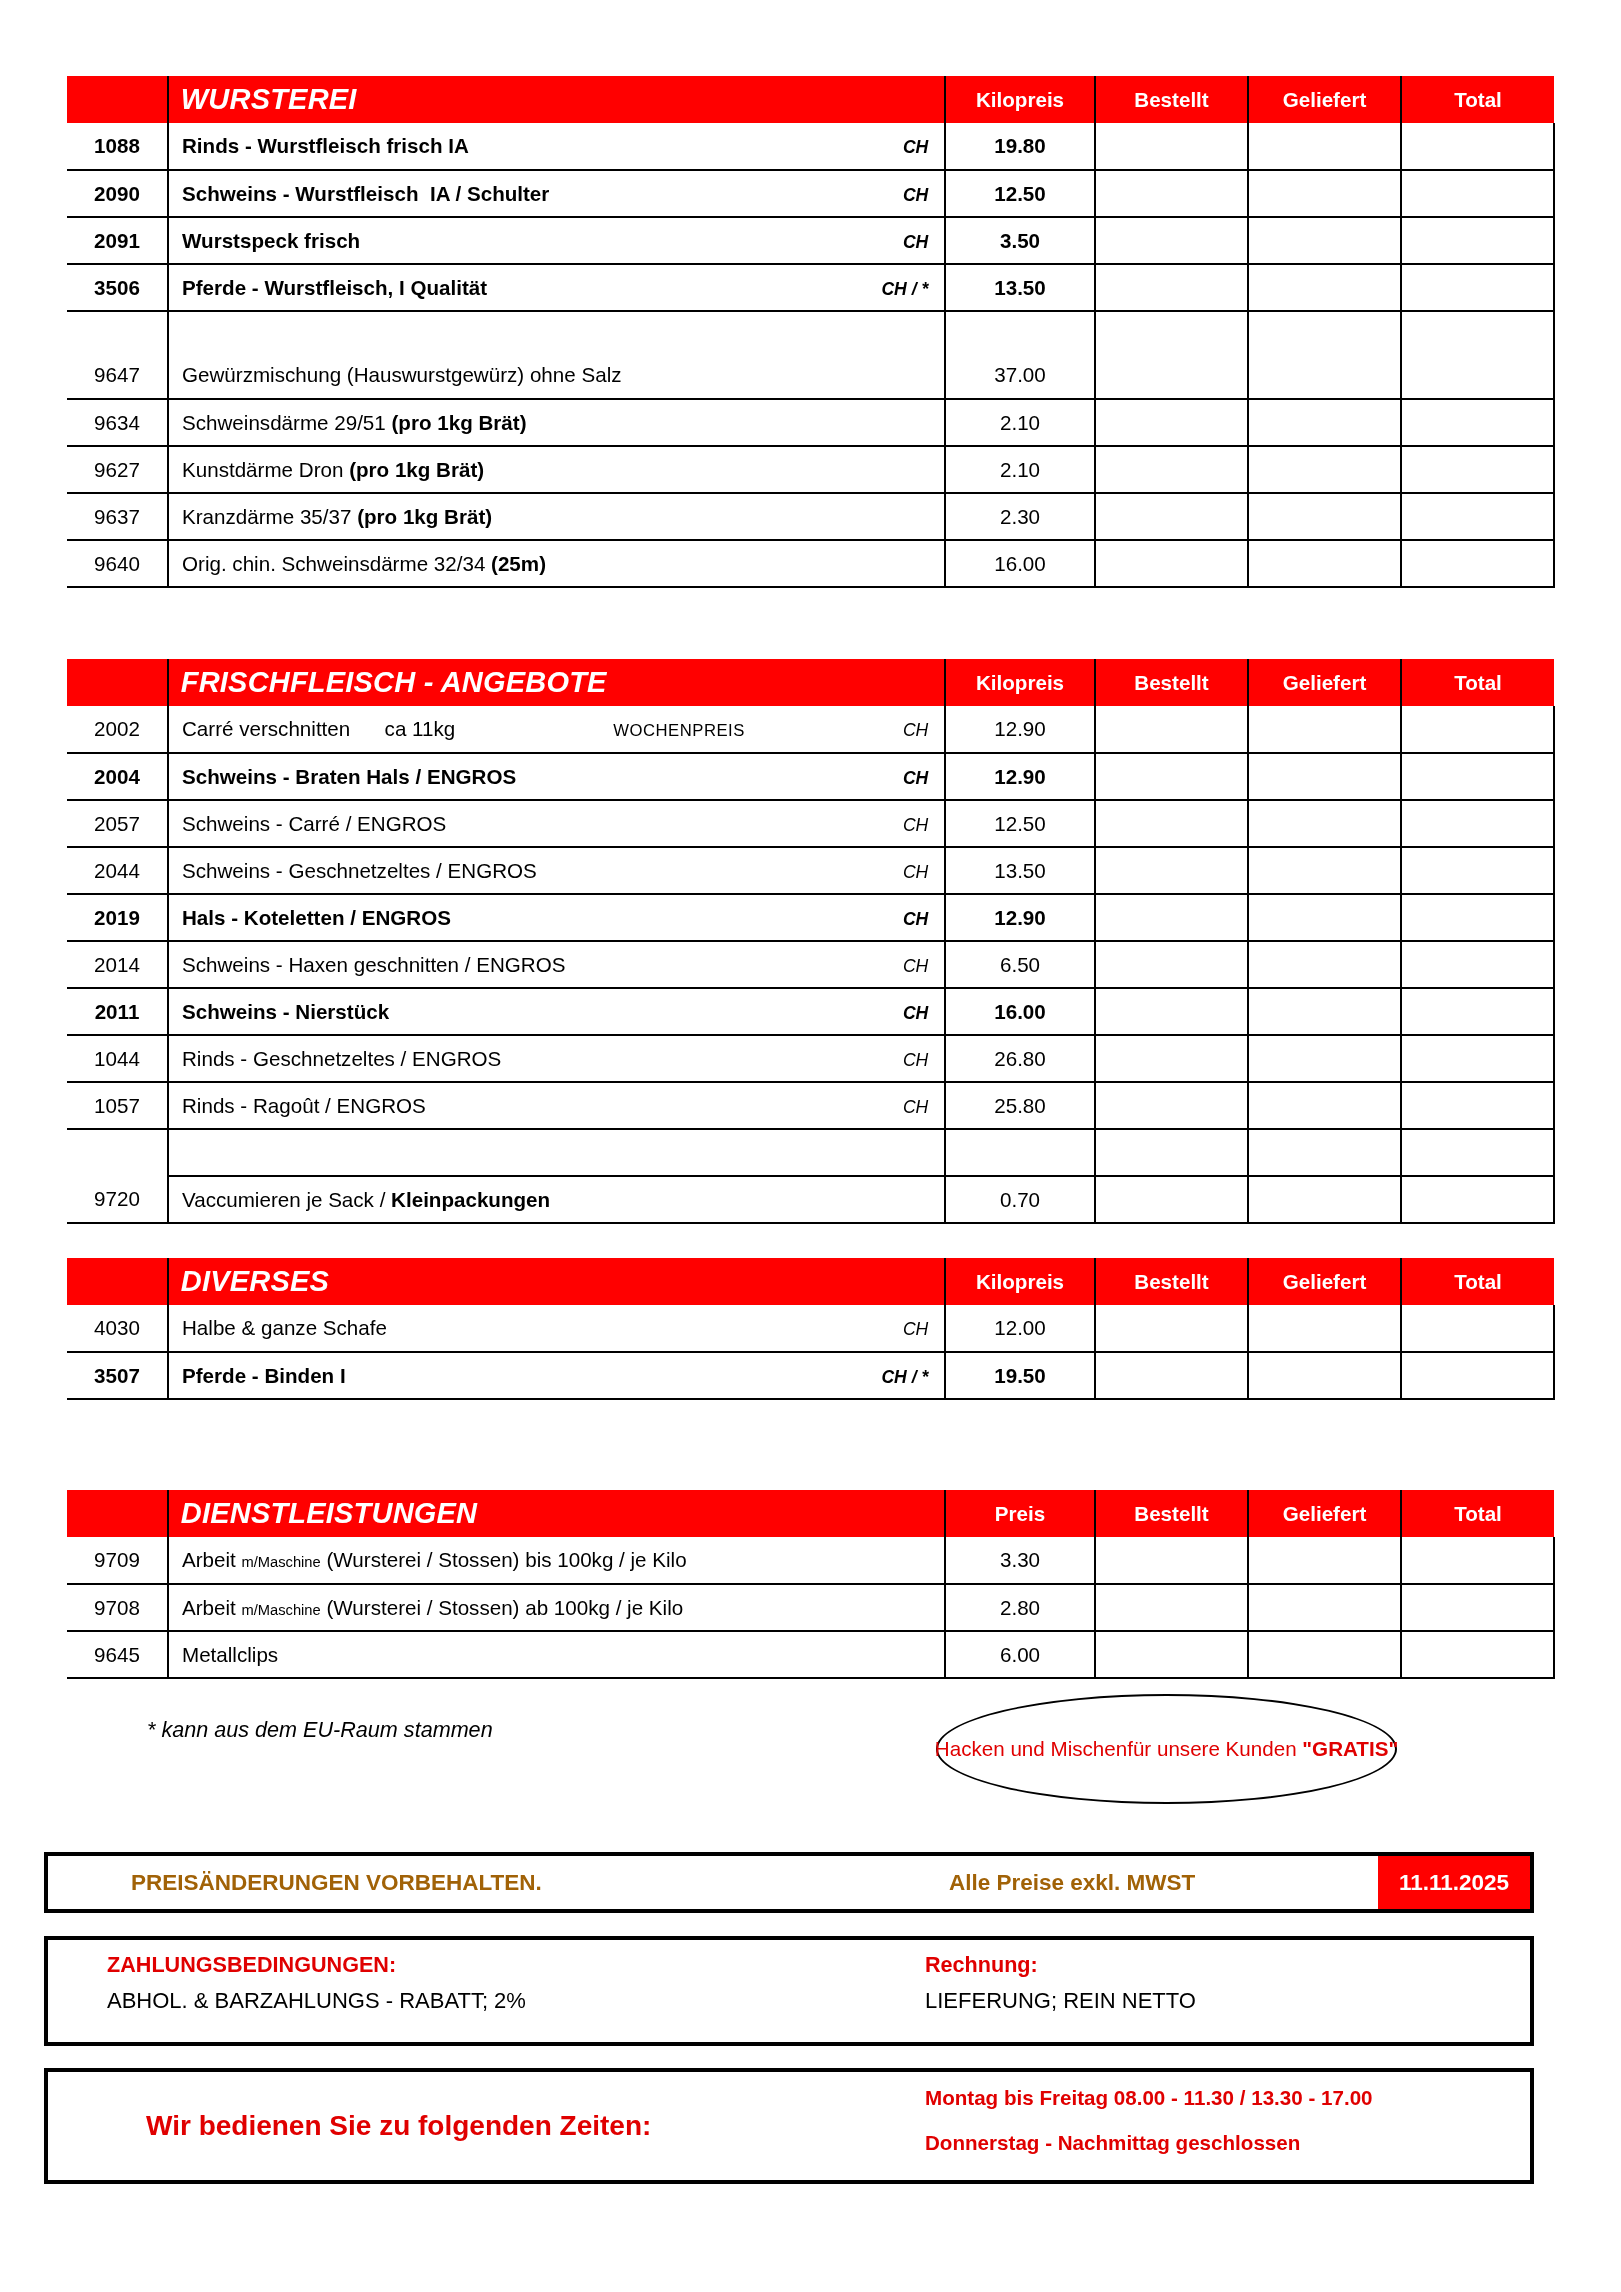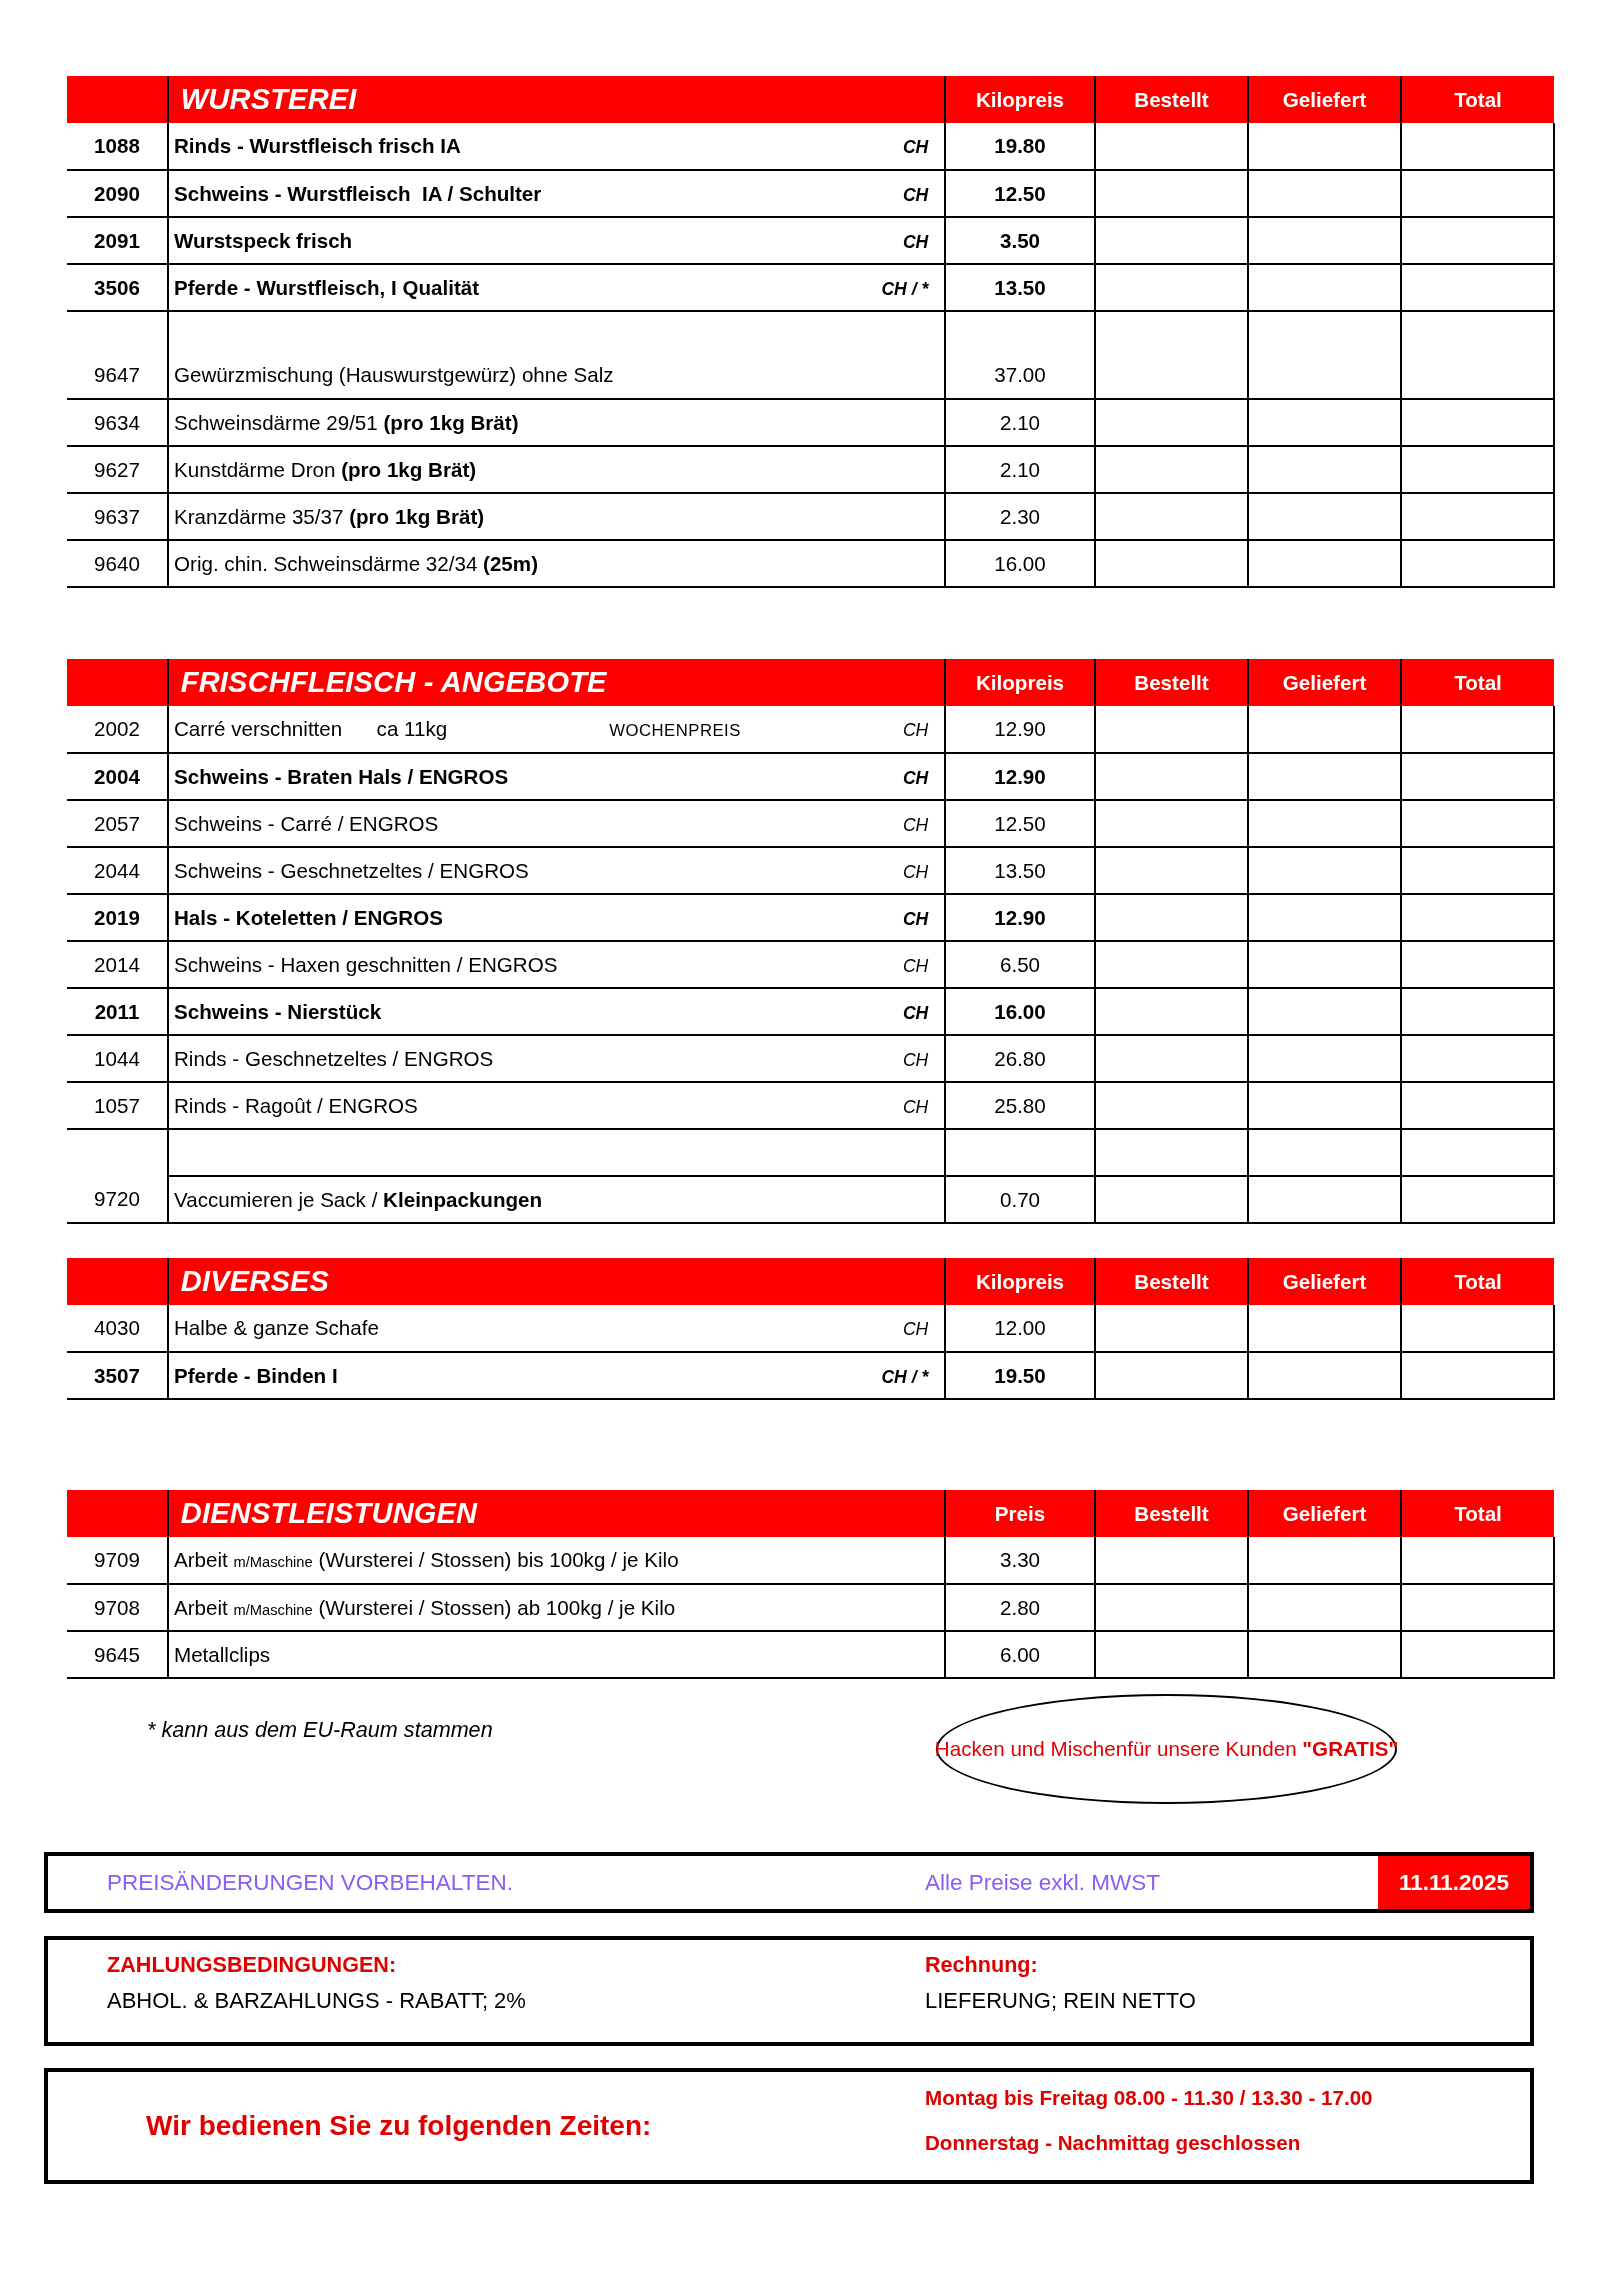--- a/index.html
+++ b/index.html
@@ -73,21 +73,21 @@
     border-bottom: 2.9px solid #000000;
   }
   .row .code {
     text-align: center;
     font-size: 20.6px;
     border-left: none;
   }
   .row .desc {
     font-size: 20.6px;
     border-left: 2.9px solid #000000;
-    padding-left: 5px;
+    padding-left: 13px;
     position: relative;
     margin-top: 8px;
   }
   .row .price {
     text-align: center;
     font-size: 20.6px;
     border-left: 2.9px solid #000000;
   }
   .row .cell-in {
     border-left: 2.9px solid #000000;
@@ -174,22 +174,23 @@
   #box-terms  { top: 1936px; height: 110px; }
   #box-hours  { top: 2068px; height: 116px; }
 
   .fbox-row {
     display: flex;
     align-items: center;
     height: 100%;
     position: relative;
   }
   .red-bold {
-    color: #8b5cf6;
-    font-weight: normal;
+    color: #a16207;
+    font-weight: bold;
+    margin-left: 24px;
   }
   #t-preis {
     position: absolute; left: 59px;
     font-size: 22.5px;
   }
   #t-mwst {
     position: absolute; left: 877px;
     font-size: 22.5px;
   }
   #t-date {

